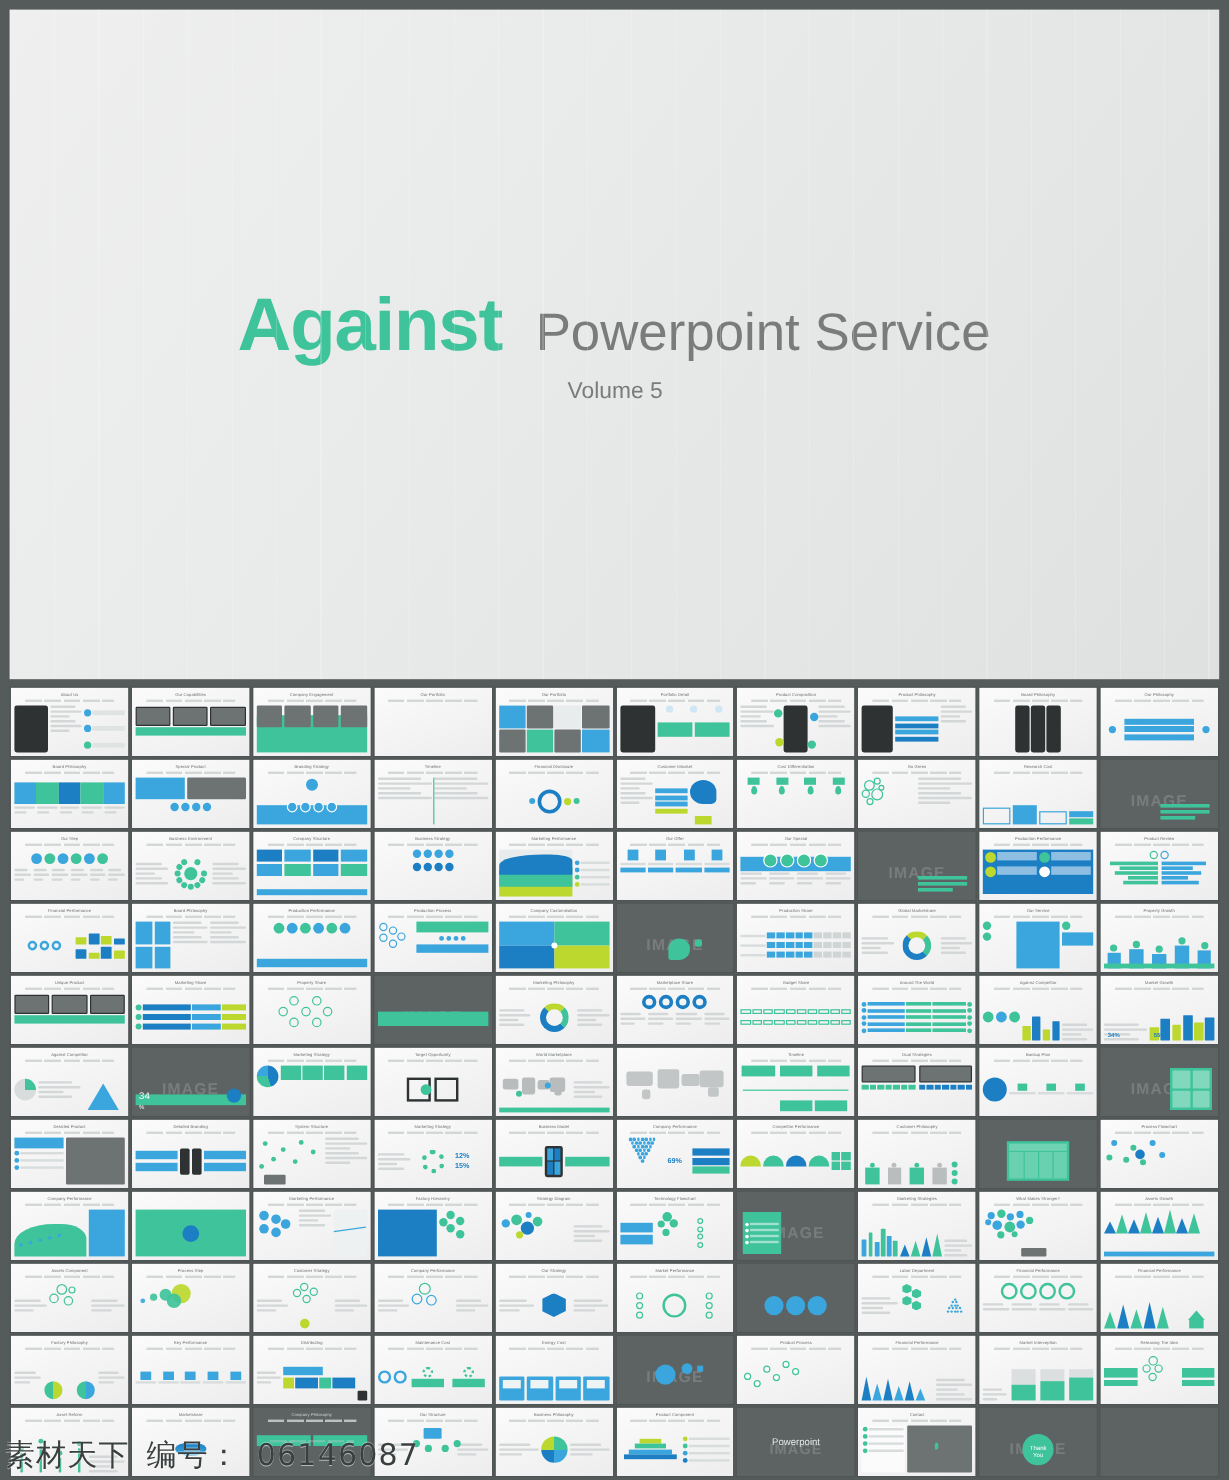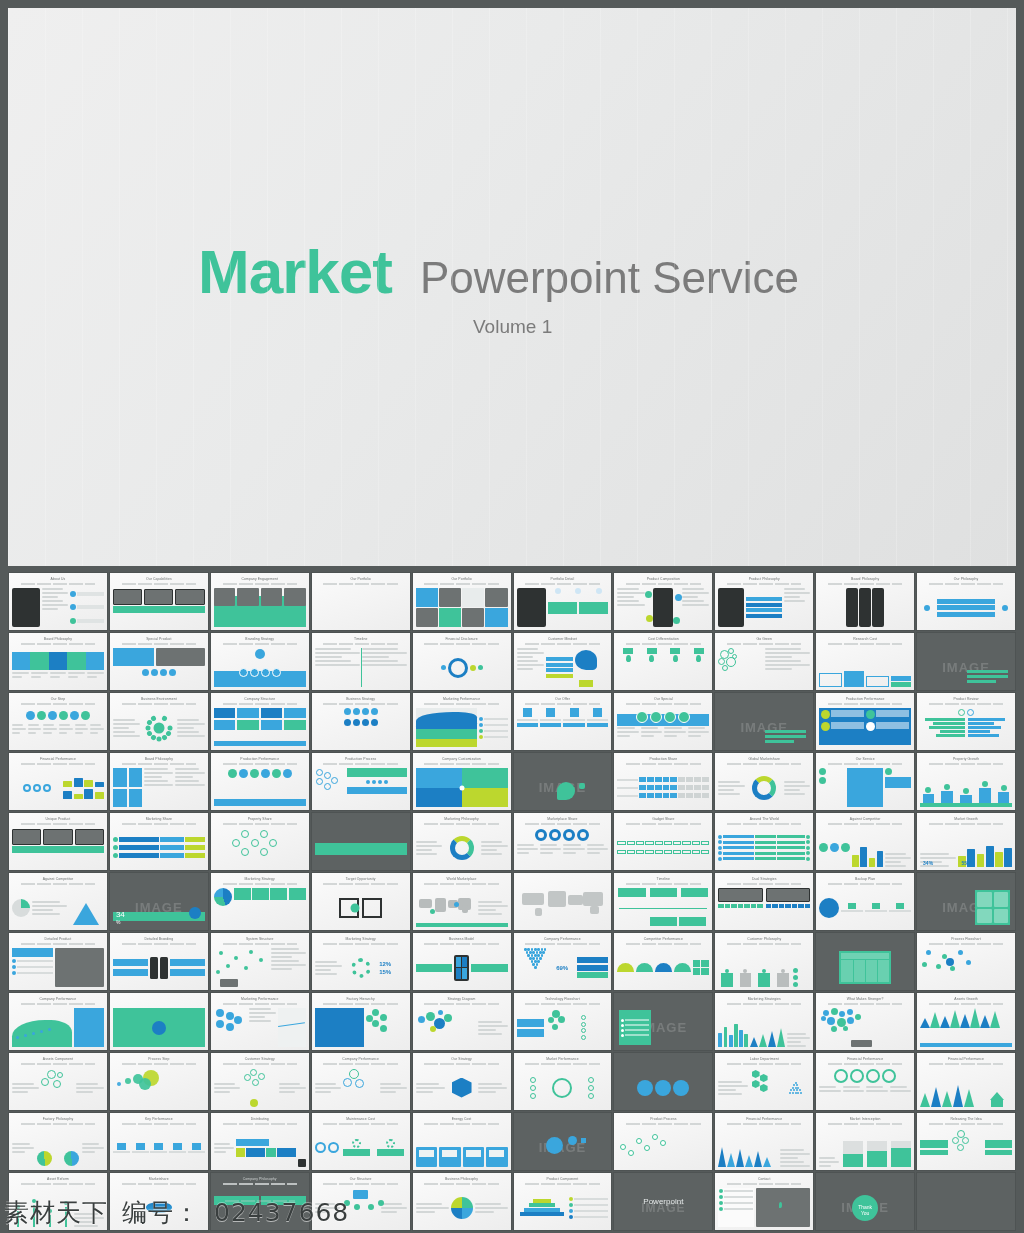--- a/index.html
+++ b/index.html
@@ -97,24 +97,24 @@
     pointer-events:none;
   }
   #wm-site{ font-family:"DejaVu Sans", sans-serif; }
   #wm-id{ font-family:"DejaVu Sans", sans-serif; }
 </style>
 </head>
 <body>
 
 <div id="hero">
   <div id="hero-title-wrap">
-    <span id="hero-brand">Market</span>
+    <span id="hero-brand">Against</span>
     <span id="hero-sub">Powerpoint Service</span>
   </div>
-  <div id="hero-volume">Volume 1</div>
+  <div id="hero-volume">Volume 5</div>
 </div>
 
 <div id="grid">
     <div class="slide">
       <div class="s-title">About Us</div>
       <div class="s-sub"></div>
       <div class="body">
         <div class="row">
           <div class="blk dk" style="flex:1.1;border-radius:2px"></div>
           <div class="col">
@@ -2471,14 +2471,14 @@
       </div>
     </div>
     <div class="slide dark">
       <div class="body"></div>
     </div>
   </div>
 
 <div id="watermark">
   <span id="wm-cn">素材天下</span>
   <span id="wm-lbl">编号：</span>
-  <span id="wm-id">02437668</span>
+  <span id="wm-id">06146087</span>
 </div>
 
 </body></html>

